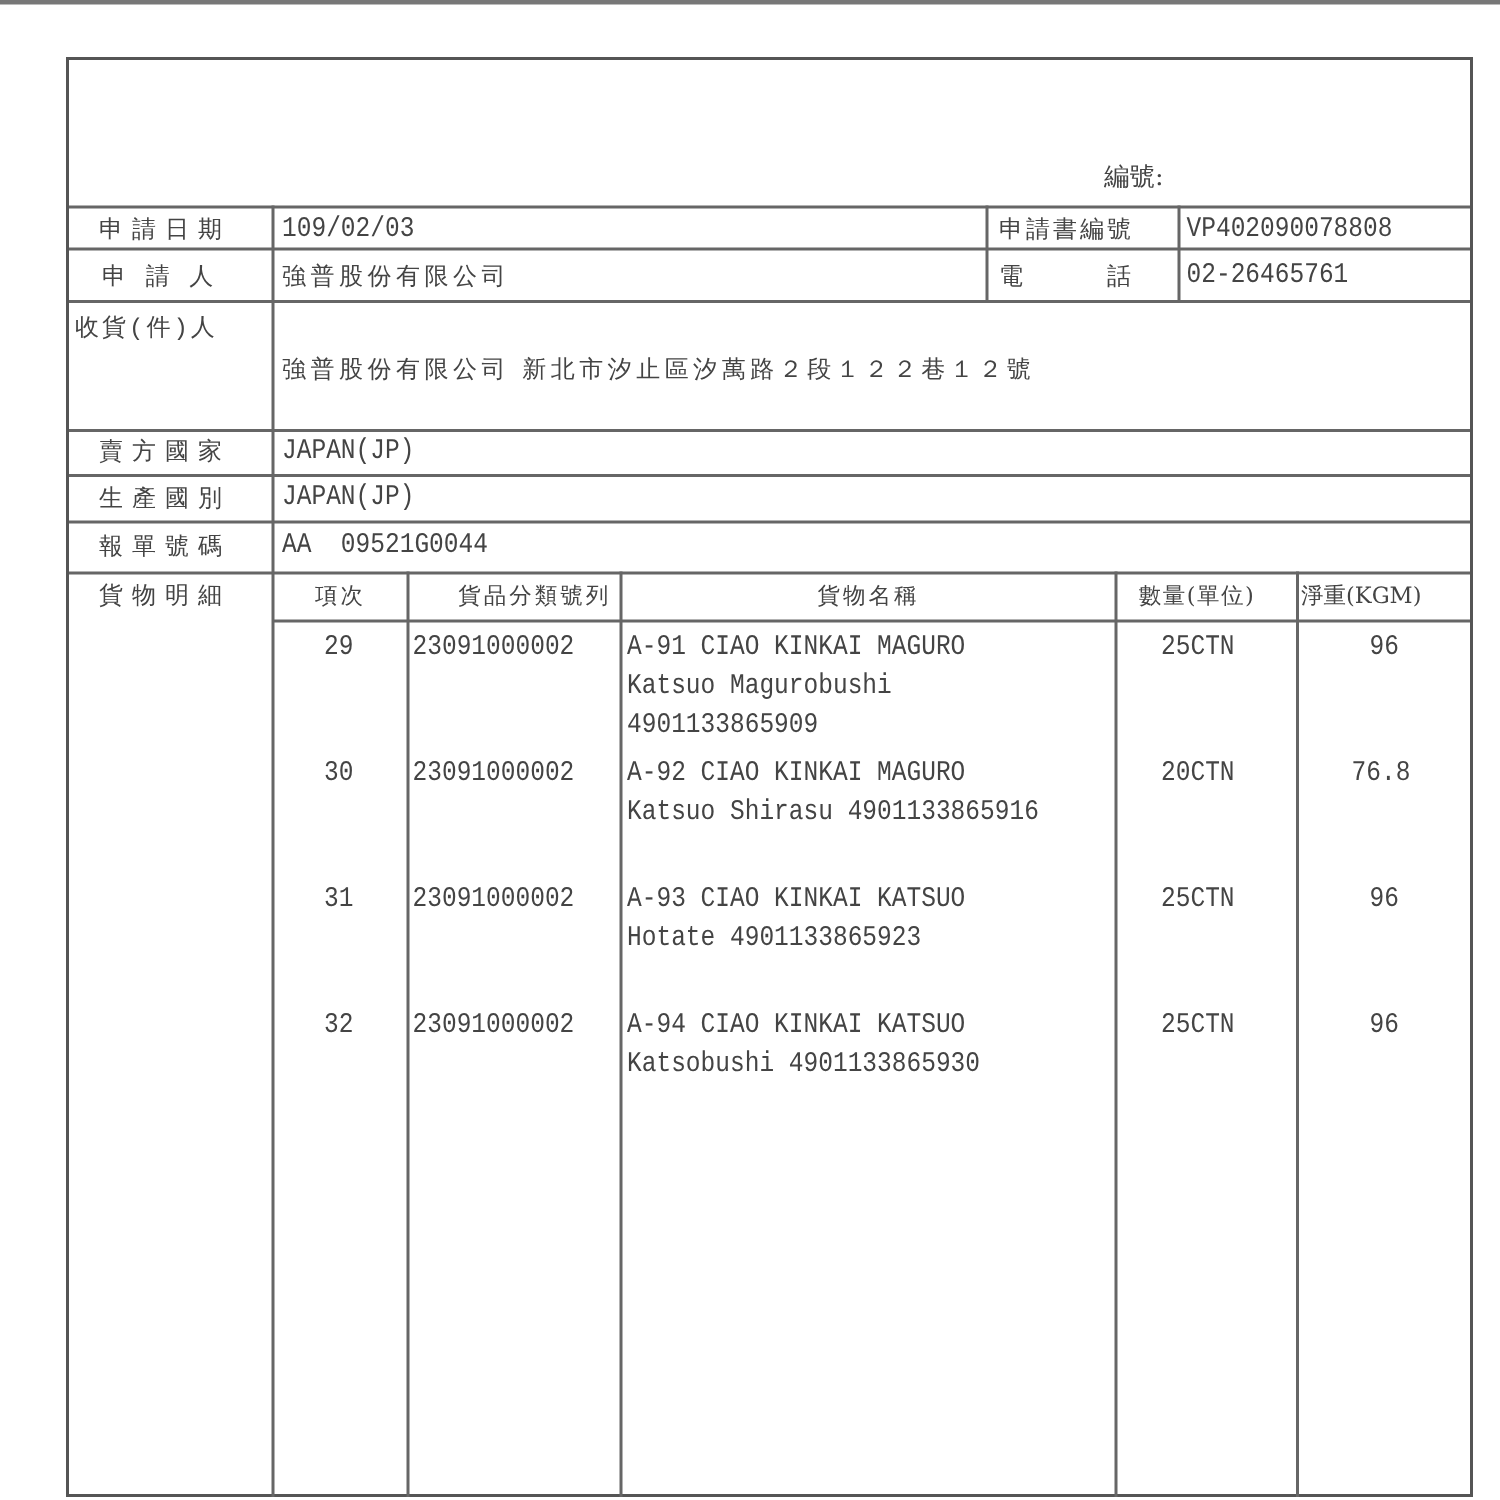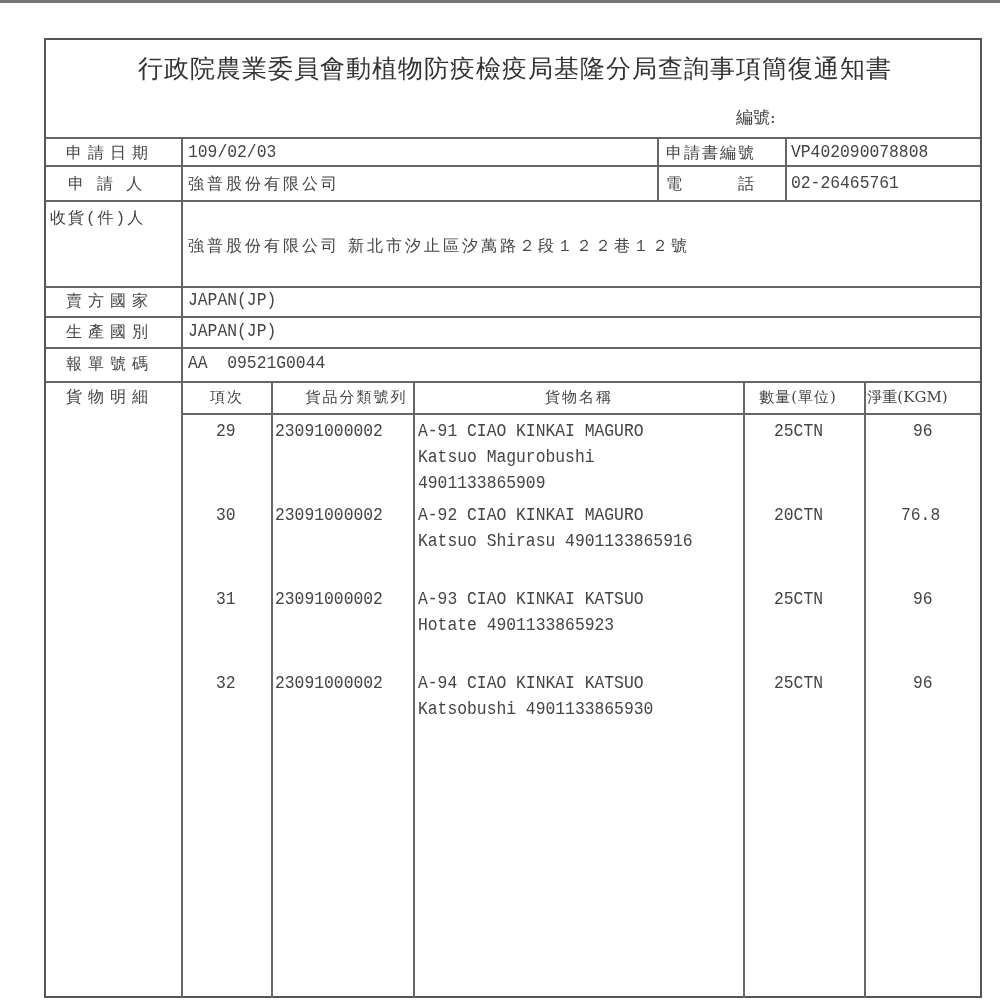--- a/index.html
+++ b/index.html
@@ -19,21 +19,20 @@
   .th { position:absolute; font-size:15px; color:#444; text-align:center; white-space:nowrap; letter-spacing:2px; }
   .cell { position:absolute; font-family:"Liberation Mono","DejaVu Sans Mono", monospace; font-size:19px; color:#444; white-space:nowrap; line-height:26px; transform:scaleX(0.86); transform-origin:left top; }
 </style>
 </head>
 <body>
 
 <div class="scanline-top"></div>
 
 <div class="doc">
 
-  <div class="title">行政院農業委員會動植物防疫檢疫局基隆分局查詢事項簡復通知書</div>
   <div class="bianhao">編號:</div>
 
   <div class="hl" style="left:0; top:97px; width:934px;"></div>
   <div class="hl" style="left:0; top:125px; width:934px;"></div>
   <div class="hl" style="left:0; top:160px; width:934px;"></div>
   <div class="hl" style="left:0; top:246px; width:934px;"></div>
   <div class="hl" style="left:0; top:276px; width:934px;"></div>
   <div class="hl" style="left:0; top:307px; width:934px;"></div>
   <div class="hl" style="left:0; top:341px; width:934px;"></div>
   <div class="hl" style="left:136px; top:373px; width:798px;"></div>

